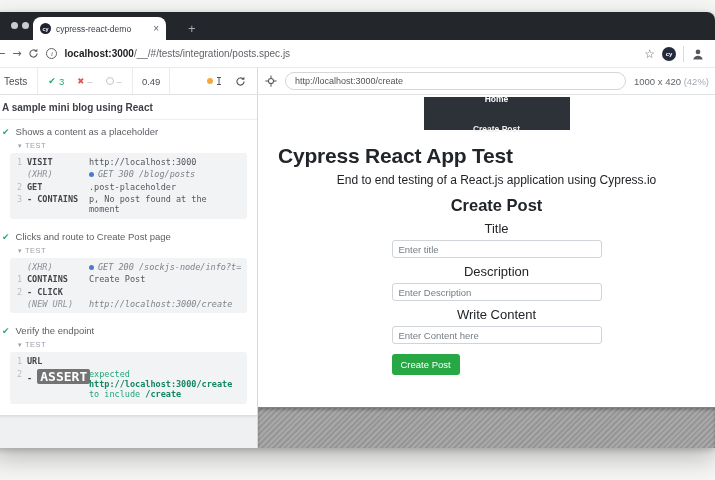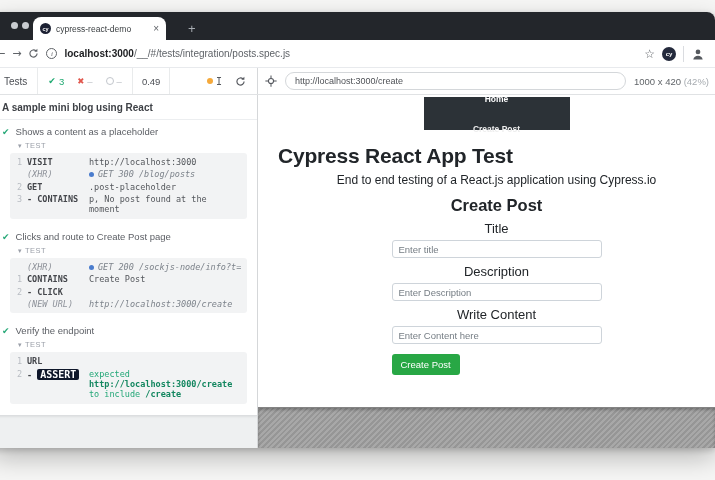--- a/index.html
+++ b/index.html
@@ -76,21 +76,21 @@
   .cmds { margin:2px 10px 6px 18px; background:#f2f3f4; border-radius:3px; padding:3px 0;
     font-family:"DejaVu Sans Mono",monospace; font-size:8.5px; color:#54575c; }
   .crow { display:flex; padding:1px 6px 1px 0; line-height:1.22; }
   .cnum { width:17px; text-align:right; color:#b9bdc3; flex:none; padding-right:5px; }
   .cname { width:62px; flex:none; font-weight:bold; color:#44464b; white-space:nowrap; }
   .cmsg { flex:1; min-width:0; }
   .crow.xhr .cname, .crow.newurl .cname { font-weight:normal; font-style:italic; color:#8d9199; }
   .crow.xhr .cmsg, .crow.newurl .cmsg { font-style:italic; color:#7d838b; }
   .clip { white-space:nowrap; overflow:hidden; }
   .dot-blue { display:inline-block; width:5px; height:5px; border-radius:50%; background:#4a7ccd; margin-right:4px; }
-  .assert-badge { background:#0f172a; color:#fff; font-size:10px; font-weight:bold; padding:0 3px; border-radius:2px; }
+  .assert-badge { background:#737373; color:#fff; font-size:13px; font-weight:bold; padding:0 3px; border-radius:2px; }
   .amsg { color:#23a777; }
   .aval { font-weight:bold; color:#12865f; }
 
   .stage { flex:1; min-width:0; background:#fff; display:flex; flex-direction:column; }
   .app { flex:1; overflow:hidden; padding-left:20px; }
   .navbar { width:146px; height:33px; margin:2px auto 0; background:#2c3237; display:flex;
     align-items:center; justify-content:center; gap:20px;flex-direction:column; }
   .nav-link { color:#fff; font-size:8.5px; font-weight:bold; white-space:nowrap; }
   .nav-link.secondary { color:#ededed; }
   .app-h1 { font-size:21px; font-weight:bold; color:#212529; margin-top:14px; letter-spacing:-.2px; }

